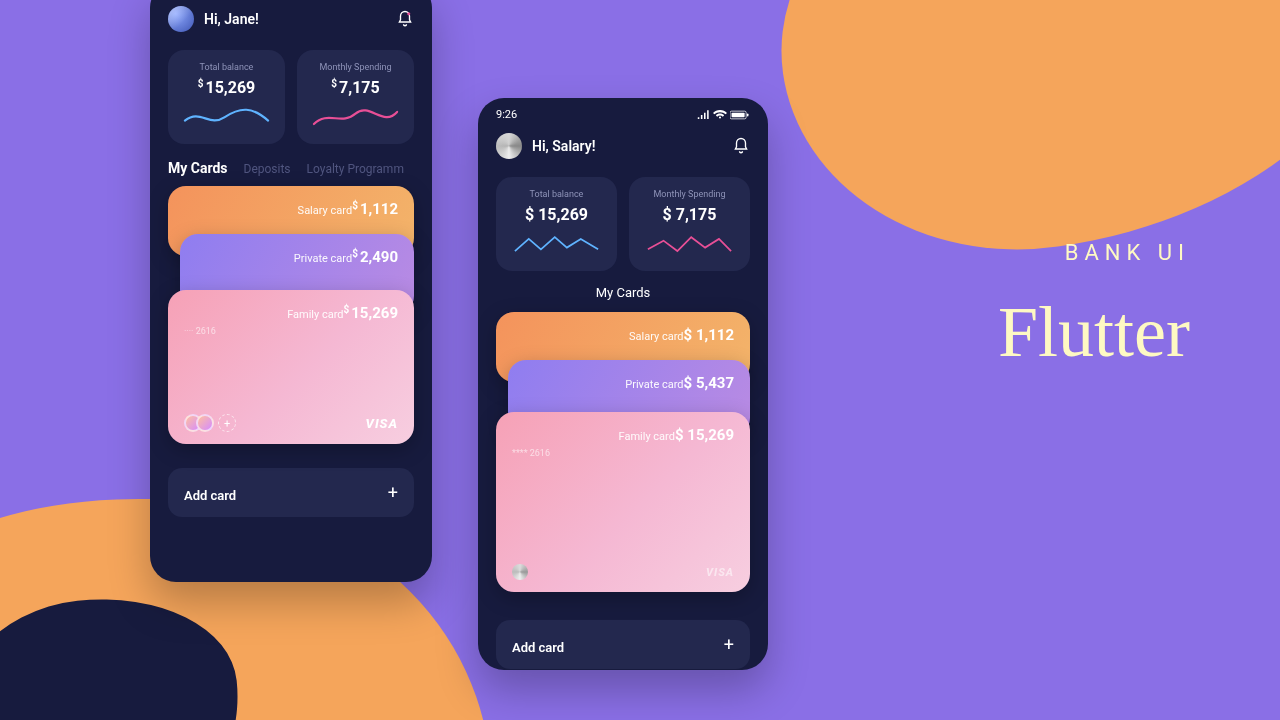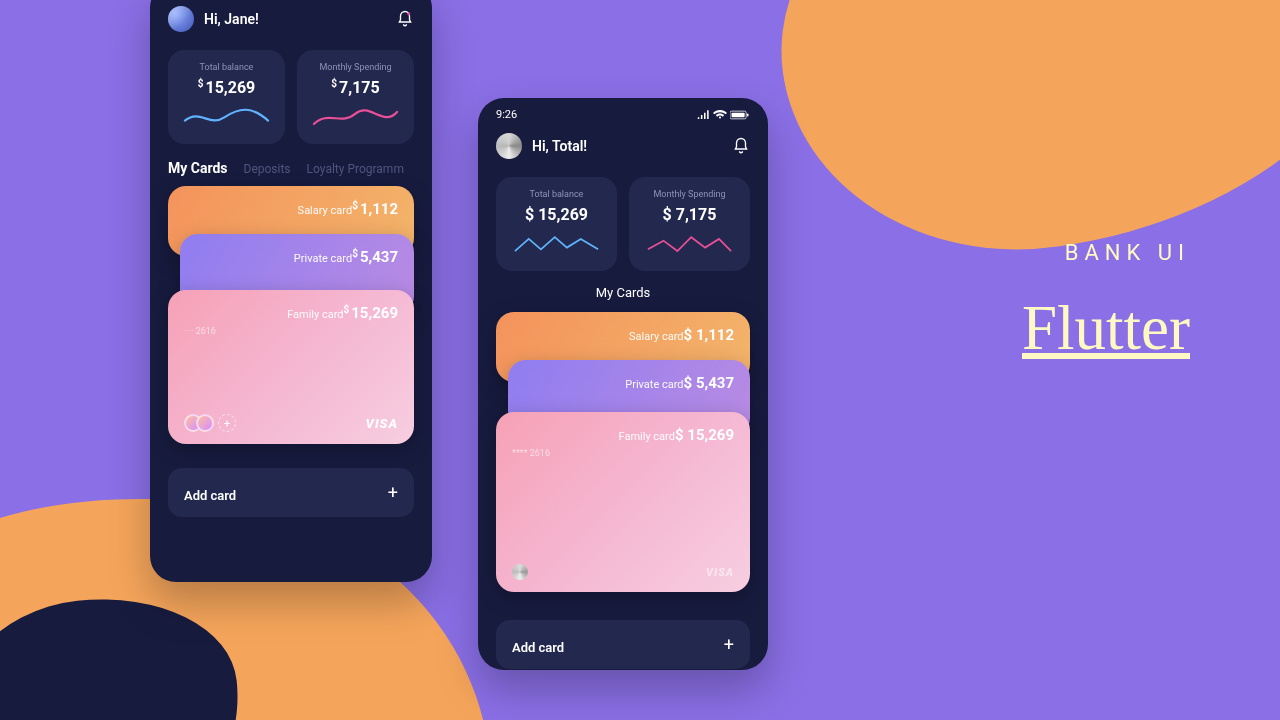--- a/index.html
+++ b/index.html
@@ -8,21 +8,21 @@
   
   .blob-tr { position:absolute; top:-180px; right:-120px; width:620px; height:420px;
     background:#f5a55b; border-radius:45% 55% 60% 40% / 50% 40% 60% 50%; transform:rotate(-8deg); }
   .blob-bl { position:absolute; bottom:-240px; left:-140px; width:640px; height:460px;
     background:#f5a55b; border-radius:55% 45% 40% 60% / 40% 60% 40% 60%; transform:rotate(10deg); }
   .blob-bl-inner { position:absolute; bottom:-120px; left:-60px; width:300px; height:240px;
     background:#171b3e; border-radius:50% 50% 45% 55% / 60% 40% 60% 40%; transform:rotate(-6deg); }
   
   .title-block { position:absolute; right:90px; top:240px; text-align:right; color:#fef9c3; }
   .title-small { font-size:22px; letter-spacing:6px; font-weight:400; }
-  .title-big { font-family:Georgia, "Times New Roman", serif; font-size:63px; line-height:1.05; margin-top:30px; font-weight:400;text-decoration:underline; }
+  .title-big { font-family:Georgia, "Times New Roman", serif; font-size:72px; line-height:1.05; margin-top:30px; font-weight:400; }
   
   .phone { position:absolute; background:#171b3e; color:#fff; border-radius:26px; overflow:hidden;
     font-size:12px; box-shadow:0 20px 40px rgba(0,0,0,.25); }
   .phone-a { left:150px; top:-18px; width:282px; height:600px; }
   .phone-b { left:478px; top:98px; width:290px; height:572px; }
   .statusbar { display:flex; justify-content:space-between; align-items:center; padding:10px 18px 4px; font-size:11px; color:#fff; }
   .status-icons svg { display:inline-block; vertical-align:middle; }
   .header { display:flex; align-items:center; padding:8px 18px 14px; }
   .avatar { width:26px; height:26px; border-radius:50%; background:radial-gradient(circle at 30% 30%, #8fa9ff, #3e55b3); margin-right:10px; position:relative; overflow:hidden;}
   .avatar::after{content:"";position:absolute;inset:0;background:linear-gradient(135deg,rgba(255,255,255,.4),transparent 60%);}
@@ -120,21 +120,21 @@
   <div class="stack">
     <div class="card c1 a-c1">
       <div class="card-row">
         <span class="card-name">Salary card</span>
         <span class="card-amt"><span class="dollar">$</span><span>1,112</span></span>
       </div>
     </div>
     <div class="card c2 a-c2">
       <div class="card-row">
         <span class="card-name">Private card</span>
-        <span class="card-amt"><span class="dollar">$</span><span>5,437</span></span>
+        <span class="card-amt"><span class="dollar">$</span><span>2,490</span></span>
       </div>
     </div>
     <div class="card c3 a-c3">
       <div class="card-row">
         <span class="card-name">Family card</span>
         <span class="card-amt"><span class="dollar">$</span><span>15,269</span></span>
       </div>
       <div class="card-sub">···· 2616</div>
       <div class="card-foot">
         <div class="member-dots">
@@ -165,21 +165,21 @@
         </svg>
       <svg width="20" height="10" viewBox="0 0 26 12">
           <rect x="0" y="1" width="21" height="10" rx="2" fill="none" stroke="#fff"></rect>
           <rect x="2" y="3" width="17" height="6" rx="1" fill="#fff"></rect>
           <rect x="22" y="4" width="2" height="4" rx="1" fill="#fff"></rect>
         </svg>
     </span>
   </div>
   <div class="header">
     <div class="avatar" style="background:conic-gradient(#ccc,#888,#eee,#aaa,#ccc);"></div>
-    <div class="greeting">Hi, Total!</div>
+    <div class="greeting">Hi, Salary!</div>
     <div class="spacer"></div>
     <div class="bell">
       <svg viewBox="0 0 24 24" width="18" height="18" fill="none" stroke="#fff" stroke-width="1.8">
           <path d="M6 8a6 6 0 1 1 12 0v5l1.5 3h-15L6 13z"></path>
           <path d="M10 19a2 2 0 0 0 4 0"></path>
         </svg>
     </div>
   </div>
 
   <div class="tiles">

